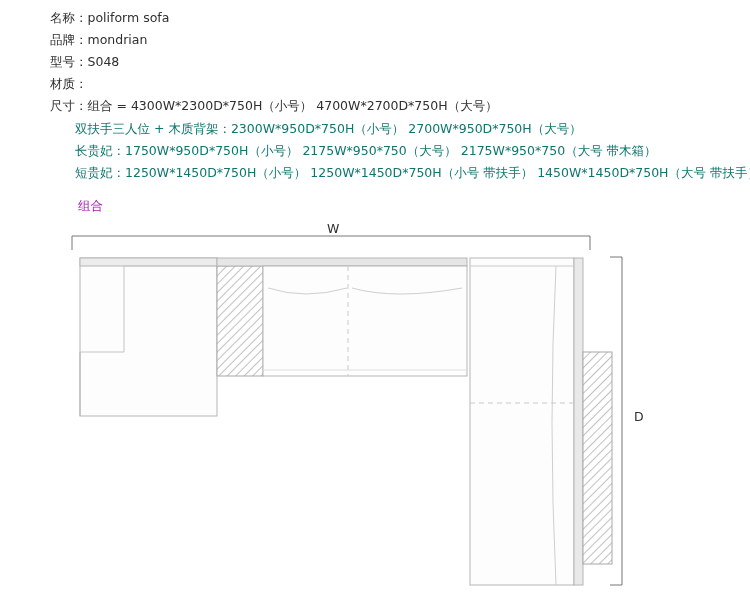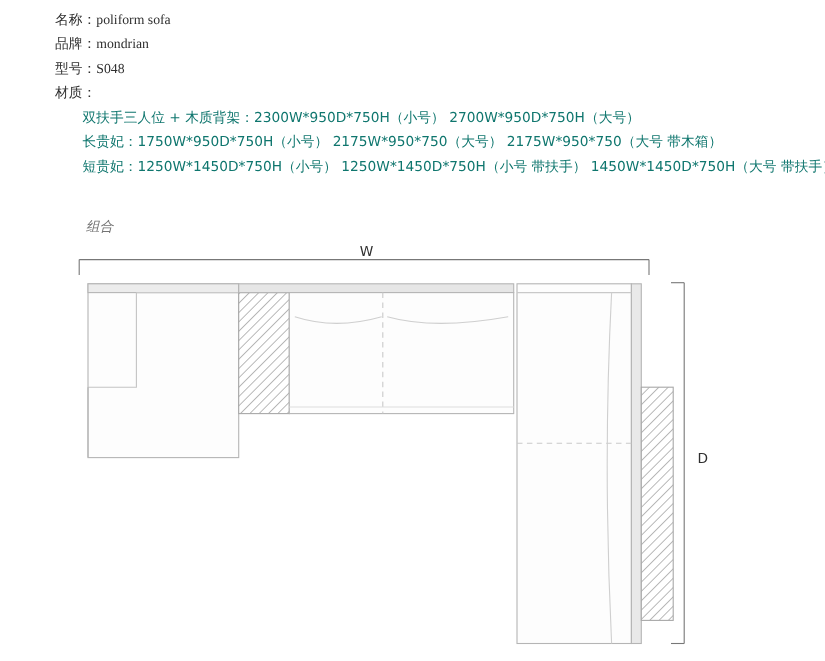--- a/index.html
+++ b/index.html
@@ -25,21 +25,20 @@
     width: 690px;
   }
   .spec-row {
     display: flex;
     align-items: flex-start;
     line-height: 20px;
     margin-bottom: 2px;
     font-size: 12.5px;
     color: #2f2f2f;
     white-space: nowrap;
-    font-family: Liberation Serif, serif;
   }
   .spec-label {
     flex: 0 0 auto;
   }
   .spec-value {
     flex: 0 0 auto;
   }
   .spec-sub {
     line-height: 22px;
     font-size: 12.5px;
@@ -47,22 +46,21 @@
     white-space: nowrap;
     padding-left: 25px;
   }
 
   
   .diagram-caption {
     position: absolute;
     left: 78px;
     top: 198px;
     font-size: 12.5px;
-    color: #737373;
-    font-style: italic;
+    color: #a21caf;
   }
 
   
   .diagram {
     position: absolute;
     left: 0;
     top: 0;
     width: 750px;
     height: 601px;
     pointer-events: none;
@@ -100,20 +98,24 @@
 
   <div class="spec-row">
     <span class="spec-label">型号：</span>
     <span class="spec-value">S048</span>
   </div>
 
   <div class="spec-row">
     <span class="spec-label">材质：</span>
   </div>
 
+  <div class="spec-row">
+    <span class="spec-label">尺寸：</span>
+    <span class="spec-value">组合 = 4300W*2300D*750H（小号）  4700W*2700D*750H（大号）</span>
+  </div>
 
   <div class="spec-sub">双扶手三人位 + 木质背架：2300W*950D*750H（小号）  2700W*950D*750H（大号）</div>
   <div class="spec-sub">长贵妃：1750W*950D*750H（小号）  2175W*950*750（大号）  2175W*950*750（大号 带木箱）</div>
   <div class="spec-sub">短贵妃：1250W*1450D*750H（小号）  1250W*1450D*750H（小号 带扶手）  1450W*1450D*750H（大号 带扶手）</div>
 </div>
 
 <div class="diagram-caption">组合</div>
 
 <div class="diagram">
   <svg width="750" height="601" viewBox="0 0 750 601" xmlns="http://www.w3.org/2000/svg">

